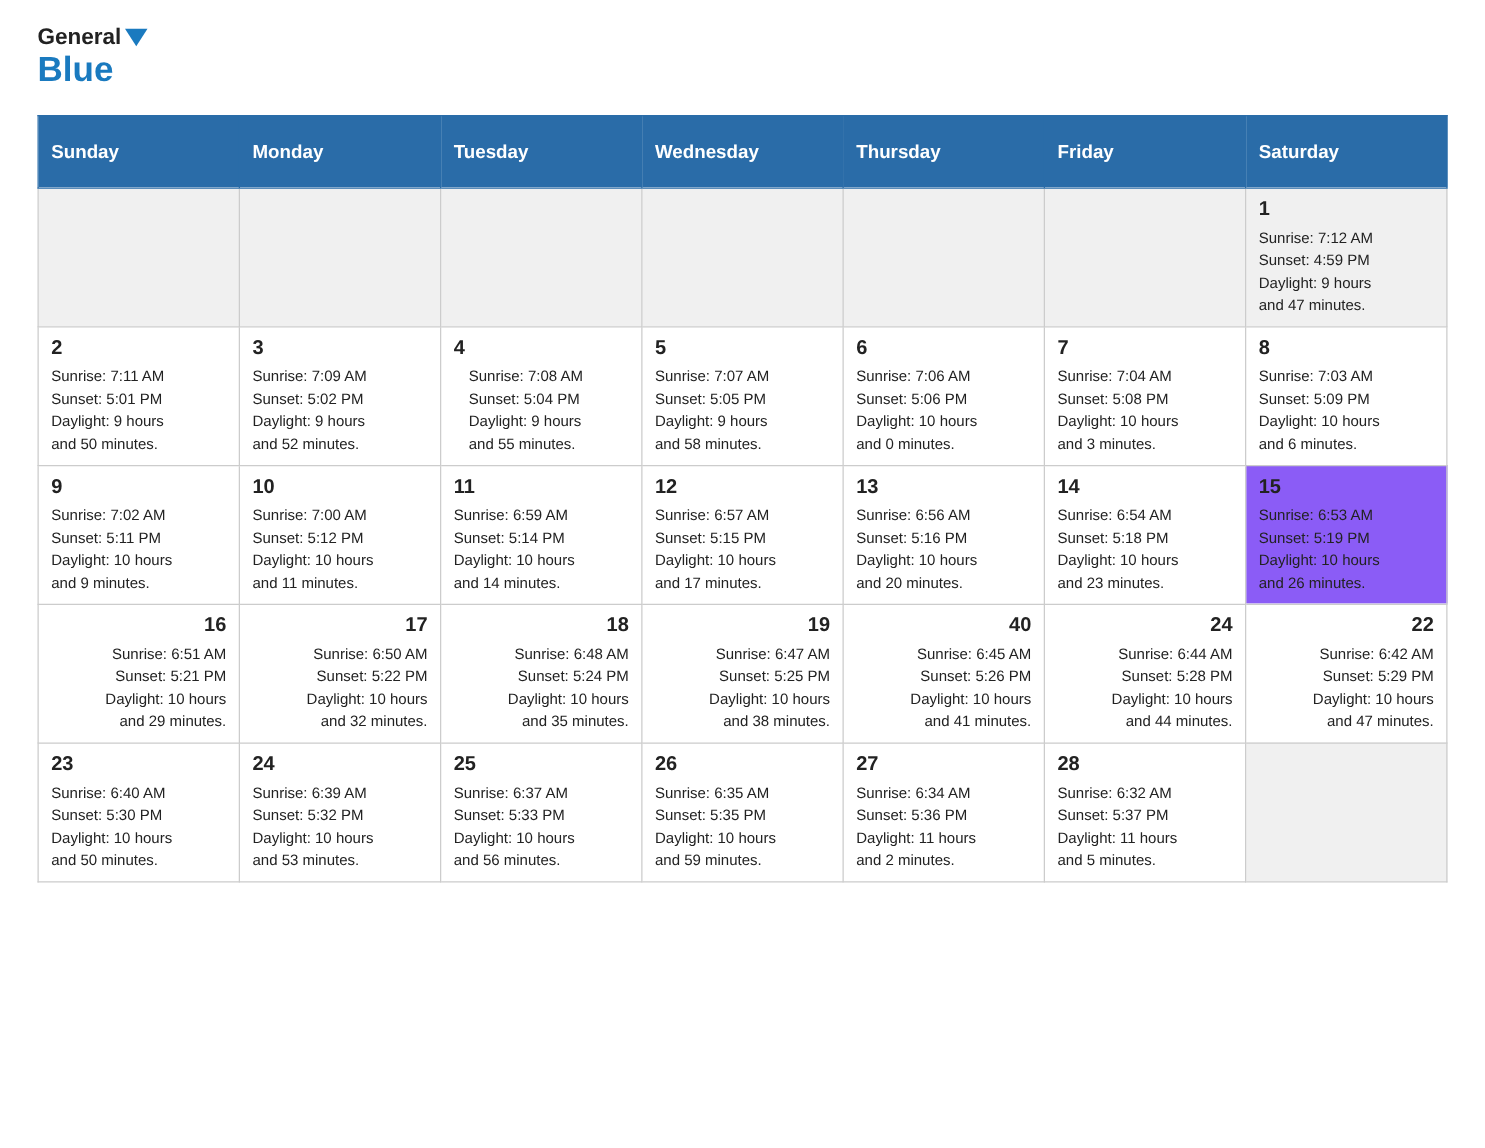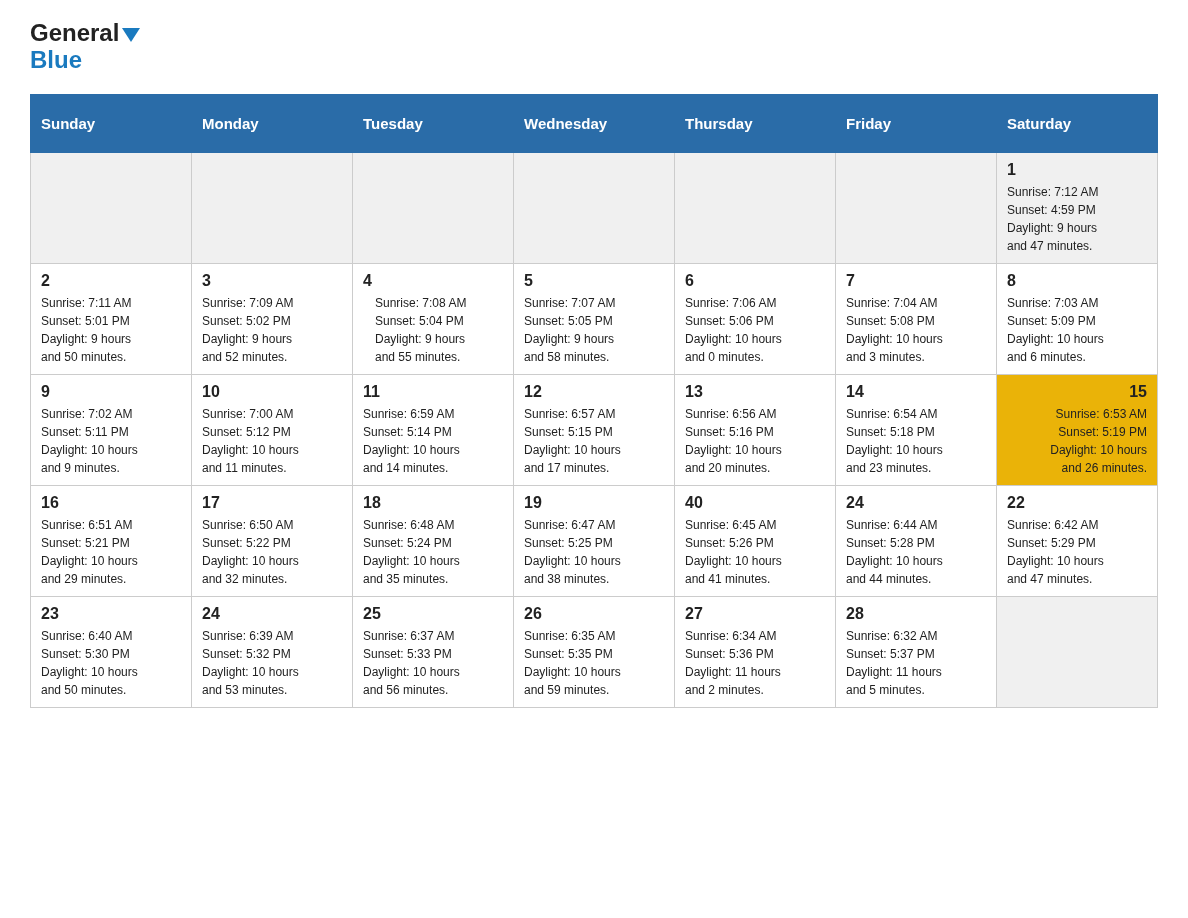--- a/index.html
+++ b/index.html
@@ -15,21 +15,21 @@
       justify-content: space-between;
       align-items: flex-start;
       margin-bottom: 20px;
     }
     .logo {
       display: flex;
       flex-direction: column;
       align-items: flex-start;
     }
     .logo-line1 {
-      font-size: 24px;
+      font-size: 18px;
       font-weight: bold;
       color: #222;
       line-height: 1.1;
     }
     .logo-line2 {
       display: flex;
       align-items: center;
     }
     .title-area {
       text-align: right;
@@ -93,21 +93,21 @@
   </style>
 </head>
 <body>
 
 <div class="header">
   <div class="logo">
     <div class="logo-line1">
       General<span style="display:inline-block;width:0;height:0;border-left:9px solid transparent;border-right:9px solid transparent;border-top:14px solid #1a7abf;margin-left:3px;vertical-align:middle;"></span>
     </div>
     <div class="logo-line2">
-      <span style="font-size:24px;font-weight:bold;color:#1a7abf;">Blue</span>
+      <span style="font-size:28px;font-weight:bold;color:#1a7abf;">Blue</span>
     </div>
   </div>
   <div class="title-area">
     <div class="page-title"></div>
     <div class="subtitle"></div>
   </div>
 </div>
 
 <table>
   <thead>
@@ -224,29 +224,29 @@
 Daylight: 10 hours
 and 20 minutes.</div>
         </td>
         <td style="background-color: rgb(255, 255, 255);">
           <div class="day-num">14</div>
           <div class="day-info" style="white-space: pre-line;">Sunrise: 6:54 AM
 Sunset: 5:18 PM
 Daylight: 10 hours
 and 23 minutes.</div>
         </td>
-        <td style="background-color: #eab308; text-align: right;">
+        <td style="background-color: #8b5cf6;">
           <div class="day-num">15</div>
           <div class="day-info" style="white-space: pre-line;">Sunrise: 6:53 AM
 Sunset: 5:19 PM
 Daylight: 10 hours
 and 26 minutes.</div>
         </td>
       </tr>
-      <tr style="background: rgb(255, 255, 255);">
+      <tr style="background: rgb(255, 255, 255); text-align: right;">
         <td style="background-color: rgb(255, 255, 255);">
           <div class="day-num">16</div>
           <div class="day-info" style="white-space: pre-line;">Sunrise: 6:51 AM
 Sunset: 5:21 PM
 Daylight: 10 hours
 and 29 minutes.</div>
         </td>
         <td style="background-color: rgb(255, 255, 255);">
           <div class="day-num">17</div>
           <div class="day-info" style="white-space: pre-line;">Sunrise: 6:50 AM

